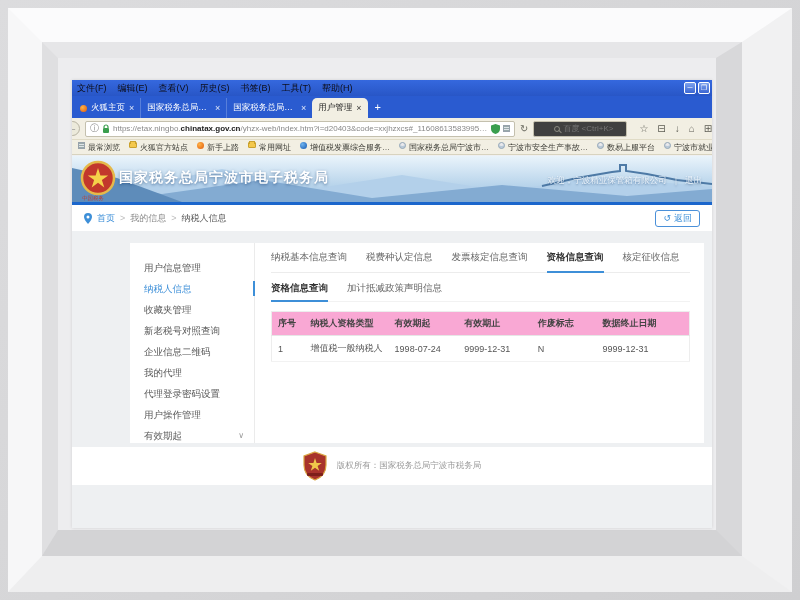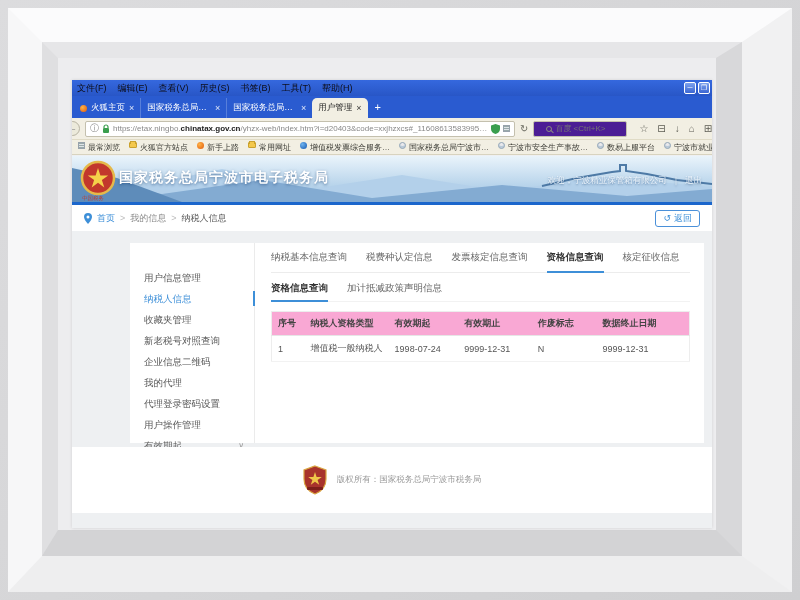--- a/index.html
+++ b/index.html
@@ -47,22 +47,22 @@
   .back-circle { width:15px; height:15px; border-radius:50%; margin-left:-7px;
     border:1px solid #b7b3a2; background:#eceadb; color:#777; font-size:9px;
     line-height:13px; text-align:center; flex:none; }
   .urlbar { width:430px; height:16px; background:#fff; border:1px solid #c4c0ae;
     border-radius:2px; display:flex; align-items:center; gap:3px; padding:0 4px;
     font-size:8px; color:#888; }
   .url-text { flex:1; white-space:nowrap; overflow:hidden; text-overflow:ellipsis; }
   .url-host { color:#222; font-weight:bold; }
   .mini-ico { flex:none; display:inline-block; }
   .reload-btn { color:#6a6a60; font-size:10px; }
-  .searchbox { width:94px; height:16px; background:#4c1d95; border:1px solid #c4c0ae;
-    border-radius:2px; display:flex; align-items:center; gap:3px; padding:0 12px; }
+  .searchbox { width:94px; height:16px; background:#404040; border:1px solid #c4c0ae;
+    border-radius:2px; display:flex; align-items:center; gap:3px; padding:0 20px; }
   .searchbox input { border:none; outline:none; width:70px; font-size:8px;
     color:#999; background:transparent; font-family:inherit; }
   .mag { width:6px; height:6px; border:1px solid #8a8a80; border-radius:50%;
     position:relative; flex:none; }
   .mag::after { content:''; position:absolute; width:4px; height:1px;
     background:#8a8a80; transform:rotate(45deg); right:-3px; bottom:-1px; }
   .nav-icons { display:flex; gap:9px; margin-left:7px; color:#5c5c54;
     font-size:10px; align-items:center; }
 
   .bookmarksbar { height:15px; background:#f2efe3; border-bottom:1px solid #d8d3bf;
@@ -102,21 +102,21 @@
     gap:5px; padding:0 12px; font-size:9px; color:#888; }
   .bc-home { color:#3d8fd8; }
   .bc-sep { color:#bbb; }
   .bc-cur { color:#555; }
   .back-btn { margin-left:auto; height:17px; padding:0 7px; background:#fff;
     border:1px solid #4a90d9; border-radius:3px; color:#3d8fd8;
     display:flex; align-items:center; gap:3px; font-size:9px; }
 
   .card { position:absolute; left:58px; top:87px; width:574px; height:200px;
     background:#fff; display:flex; }
-  .sidebar { width:125px; border-right:1px solid #ebebeb; padding-top:24px; }
+  .sidebar { width:125px; border-right:1px solid #ebebeb; padding-top:14px; }
   .side-item { height:21px; line-height:21px; padding:0 10px 0 14px;
     font-size:9.5px; color:#555; position:relative; display:flex;
     justify-content:space-between; align-items:center; }
   .side-item.active { color:#3d8fd8; }
   .side-item.active::after { content:''; position:absolute; right:-1px; top:3px;
     bottom:3px; width:2px; background:#3d8fd8; }
   .side-chevron { color:#999; font-size:8px; }
 
   .main { flex:1; padding:8px 14px 0 16px; overflow:hidden; }
   .main-tabs { display:flex; gap:19px; border-bottom:1px solid #ececec; }
@@ -129,21 +129,21 @@
     border-bottom:2px solid #3d8fd8; margin-bottom:-1px; }
 
   table.data { width:100%; border-collapse:collapse; margin-top:9px;
     font-size:9px; color:#555; border:1px solid #ededed; }
   table.data th { background:#f9a8d4; color:#444; font-weight:bold;
     text-align:left; padding:5px 6px; border-bottom:1px solid #e6e6e6;
     white-space:nowrap; }
   table.data td { padding:6px 6px; border-bottom:1px solid #f2f2f2;
     white-space:nowrap; }
 
-  .footer { position:absolute; left:0; right:0; top:291px; height:66px;
+  .footer { position:absolute; left:0; right:0; top:291px; height:38px;
     background:#fff; display:flex; align-items:center; justify-content:center;
     gap:10px; }
   .footer-text { font-size:8.5px; color:#999; line-height:1.8; }
 </style>
 </head>
 <body>
 
 <div class="frame-edge"></div>
 <div class="frame-face"></div>
 <div class="frame-bevel"></div>

